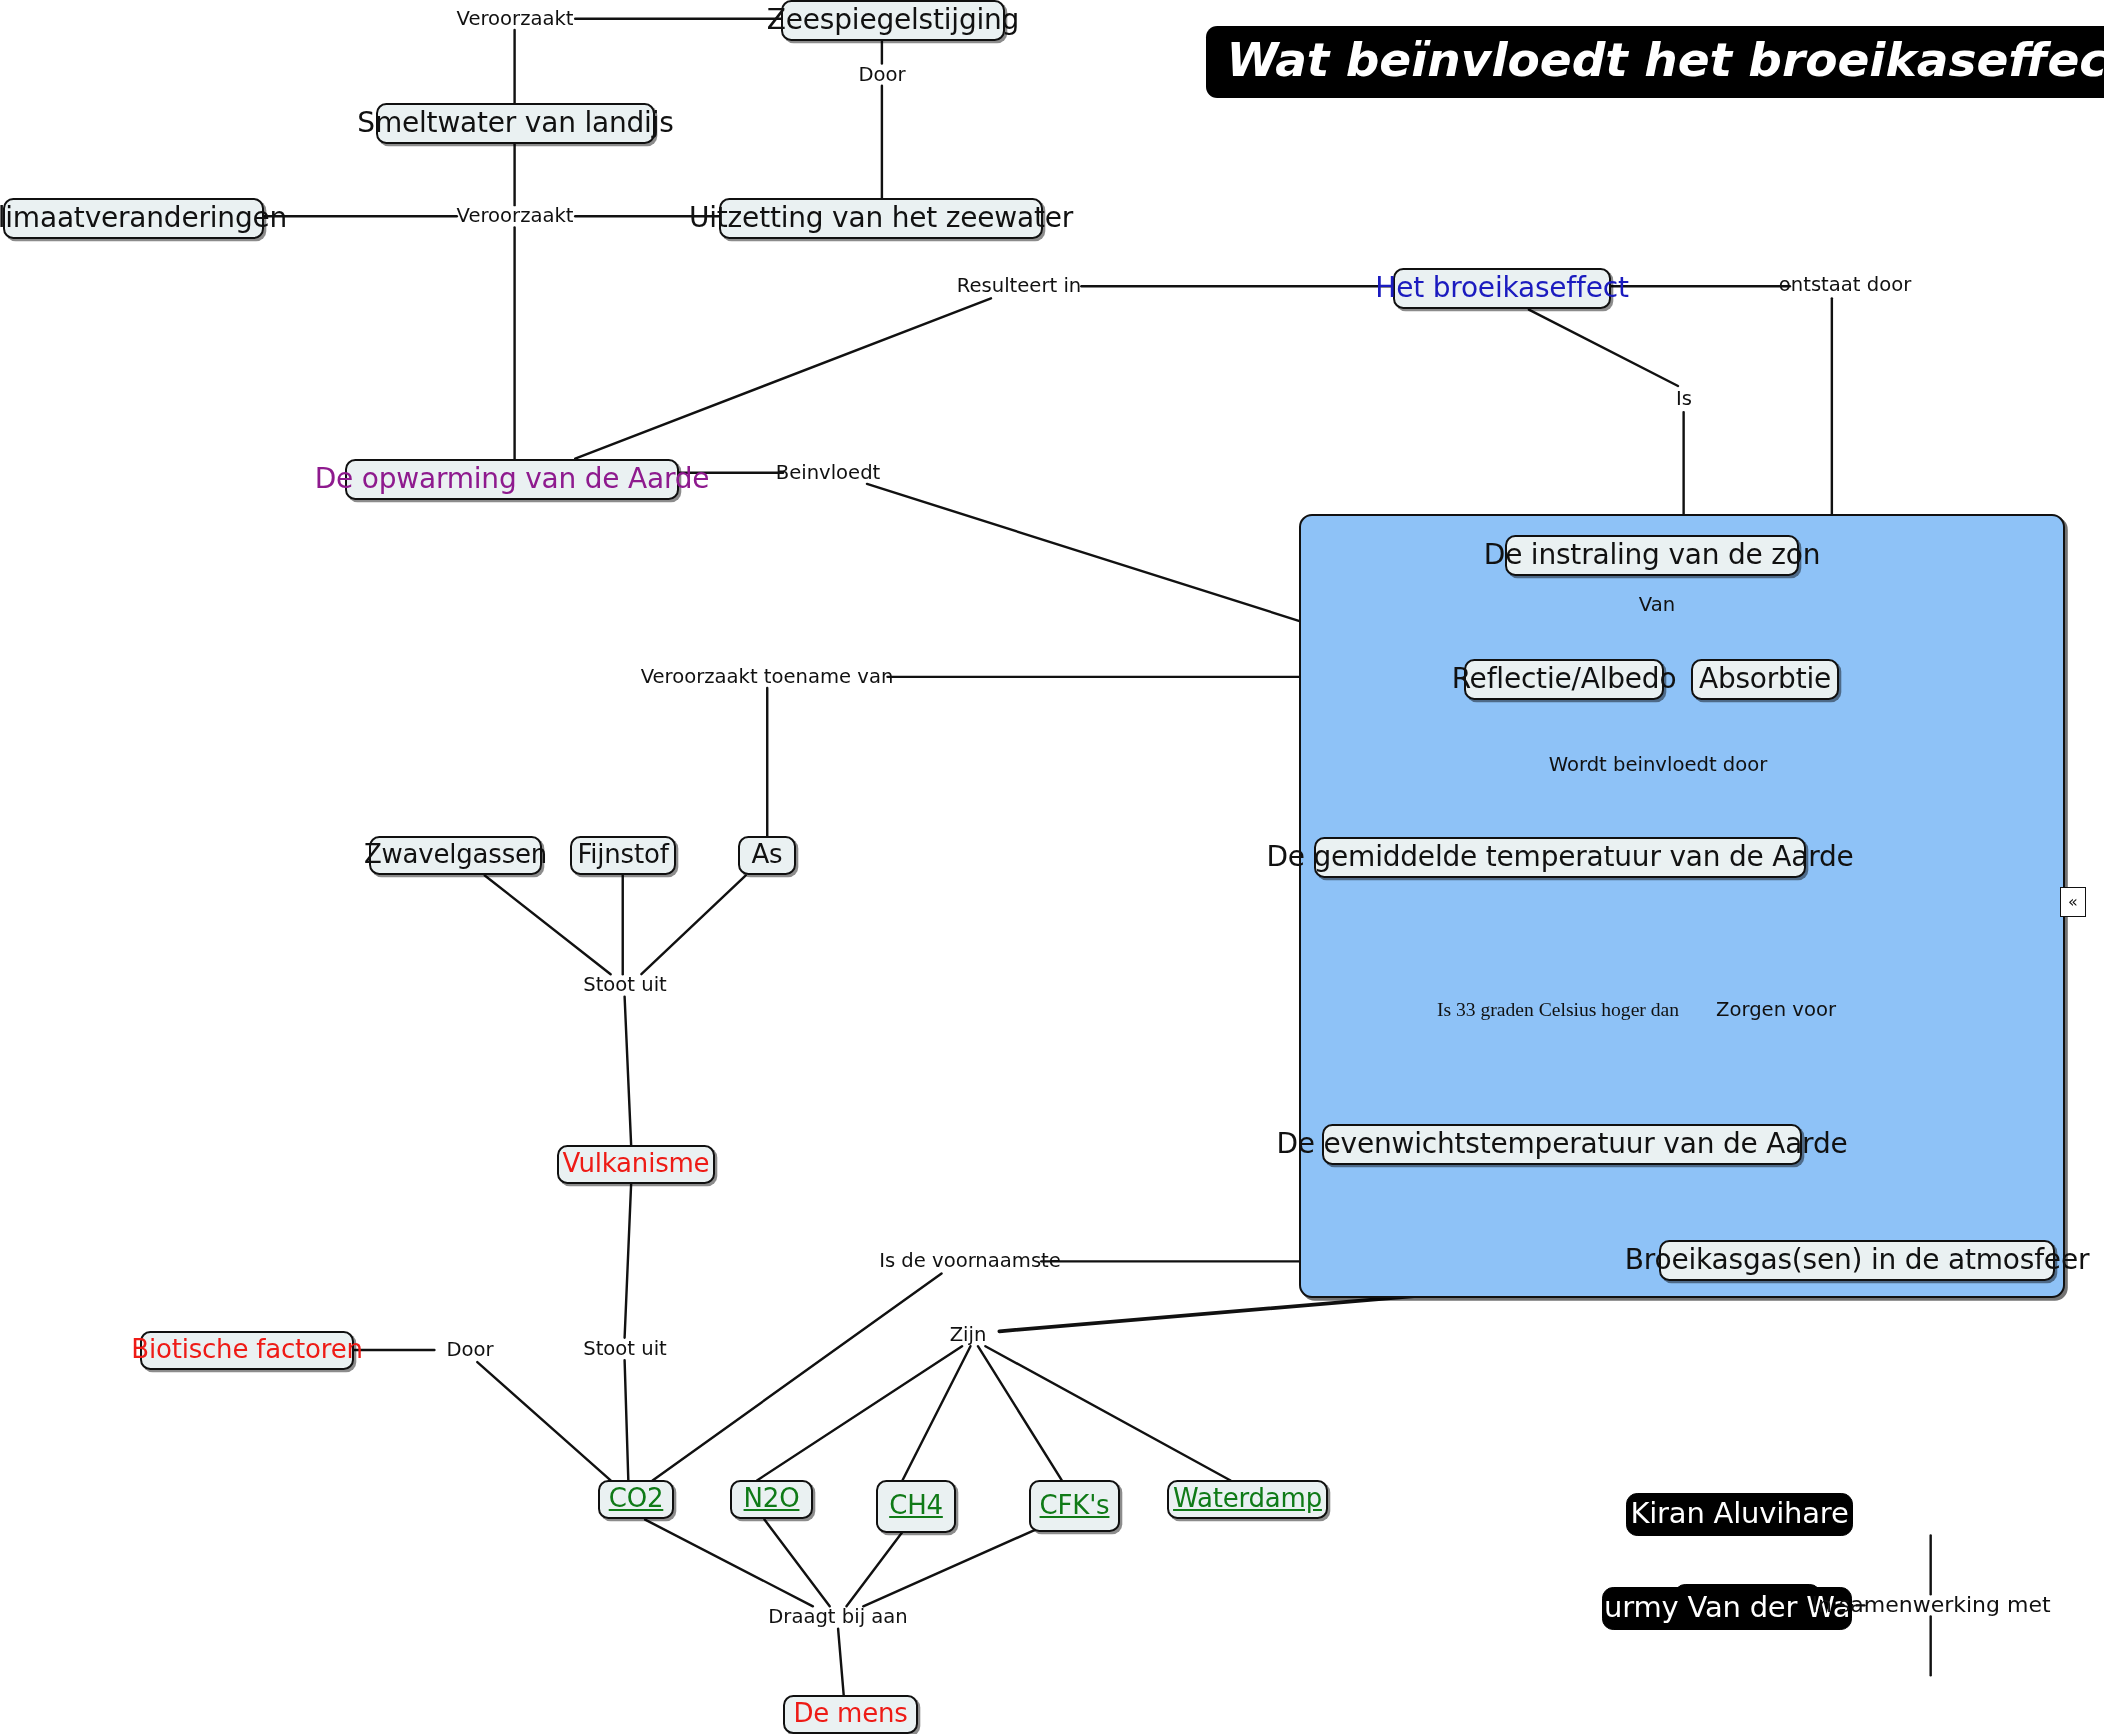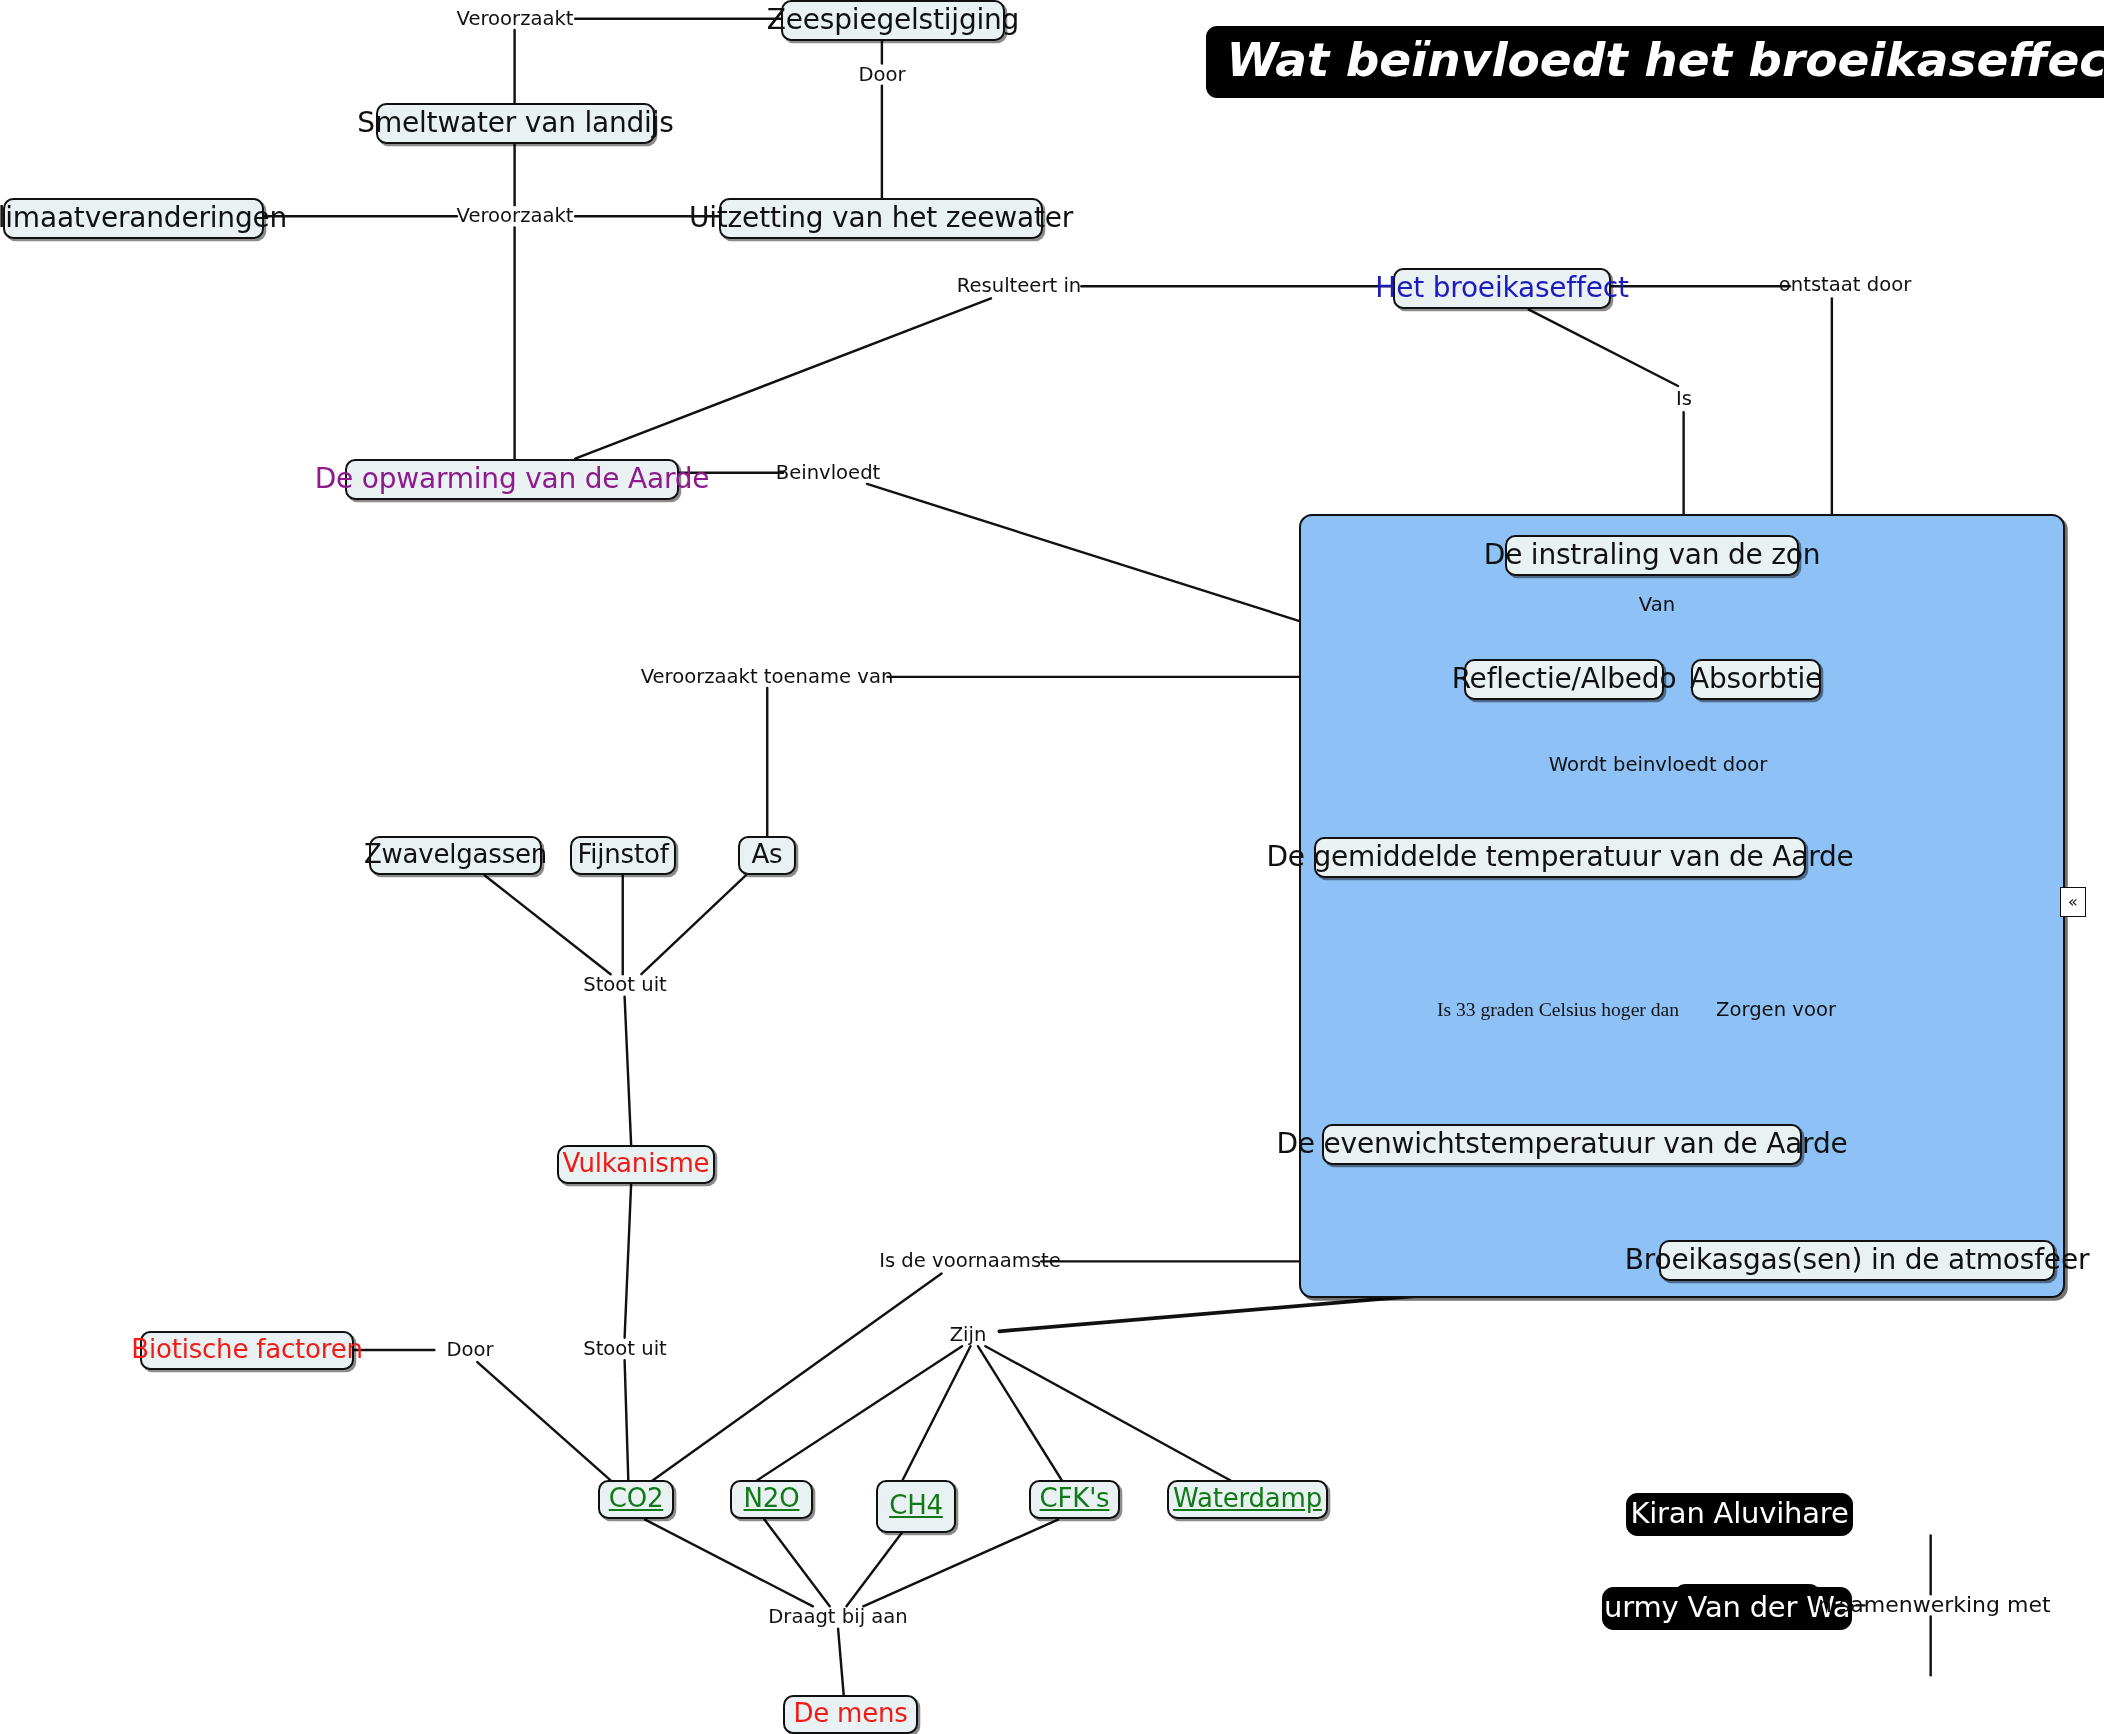--- a/index.html
+++ b/index.html
@@ -194,33 +194,33 @@
   <div class="title-banner" style="left:1206px;top:26px;">Wat beïnvloedt het broeikaseffect?</div>
 
   <div class="node" style="left:781px;top:0px;width:224px;height:41px;">Zeespiegelstijging</div>
   <div class="node" style="left:376px;top:103px;width:279px;height:41px;">Smeltwater van landijs</div>
   <div class="node" style="left:2.8px;top:198px;width:261px;height:41px;">Klimaatveranderingen</div>
   <div class="node" style="left:719px;top:198px;width:324px;height:41px;">Uitzetting van het zeewater</div>
   <div class="node blue" style="left:1393px;top:268px;width:218px;height:41px;">Het broeikaseffect</div>
   <div class="node purple" style="left:345px;top:459px;width:334px;height:41px;">De opwarming van de Aarde</div>
   <div class="node" style="left:1505px;top:535px;width:294px;height:41px;">De instraling van de zon</div>
   <div class="node" style="left:1464px;top:659px;width:200px;height:41px;">Reflectie/Albedo</div>
-  <div class="node" style="left:1691px;top:659px;width:130px;height:41px;">Absorbtie</div>
+  <div class="node" style="left:1691px;top:659px;width:148px;height:41px;">Absorbtie</div>
   <div class="node small" style="left:369px;top:836px;width:173px;height:39px;">Zwavelgassen</div>
   <div class="node small" style="left:570px;top:836px;width:106px;height:39px;">Fijnstof</div>
   <div class="node small" style="left:738px;top:836px;width:58px;height:39px;">As</div>
   <div class="node" style="left:1322px;top:1124px;width:480px;height:41px;">De evenwichtstemperatuur van de Aarde</div>
   <div class="node" style="left:1314px;top:837px;width:492px;height:41px;">De gemiddelde temperatuur van de Aarde</div>
   <div class="node red small" style="left:557px;top:1145px;width:158px;height:39px;">Vulkanisme</div>
   <div class="node" style="left:1659px;top:1240px;width:396px;height:41px;">Broeikasgas(sen) in de atmosfeer</div>
   <div class="node red small" style="left:140px;top:1331px;width:214px;height:39px;">Biotische factoren</div>
   <div class="node green small" style="left:598px;top:1480px;width:76px;height:39px;">CO2</div>
   <div class="node green small" style="left:730px;top:1480px;width:83px;height:39px;">N2O</div>
   <div class="node green small" style="left:876px;top:1480px;width:80px;height:53px;">CH4</div>
-  <div class="node green small" style="left:1029px;top:1480px;width:91px;height:39px;">CFK's</div>
+  <div class="node green small" style="left:1029px;top:1480px;width:91px;height:52px;">CFK's</div>
   <div class="node green small" style="left:1167px;top:1480px;width:161px;height:39px;">Waterdamp</div>
   <div class="node red small" style="left:783px;top:1695px;width:135px;height:39px;">De mens</div>
 
   <div class="node credit" style="left:1626px;top:1493px;width:227px;height:43px;">Kiran Aluvihare</div>
   <div class="node credit" style="left:1674px;top:1584px;width:147px;height:43px;">Pim Krom</div>
   <div class="node credit" style="left:1602px;top:1587px;width:250px;height:43px;">Jurmy Van der Wal</div>
 
   <div class="linklabel" style="left:515px;top:18.6px;">Veroorzaakt</div>
   <div class="linklabel" style="left:882px;top:75px;">Door</div>
   <div class="linklabel" style="left:515px;top:216px;">Veroorzaakt</div>

